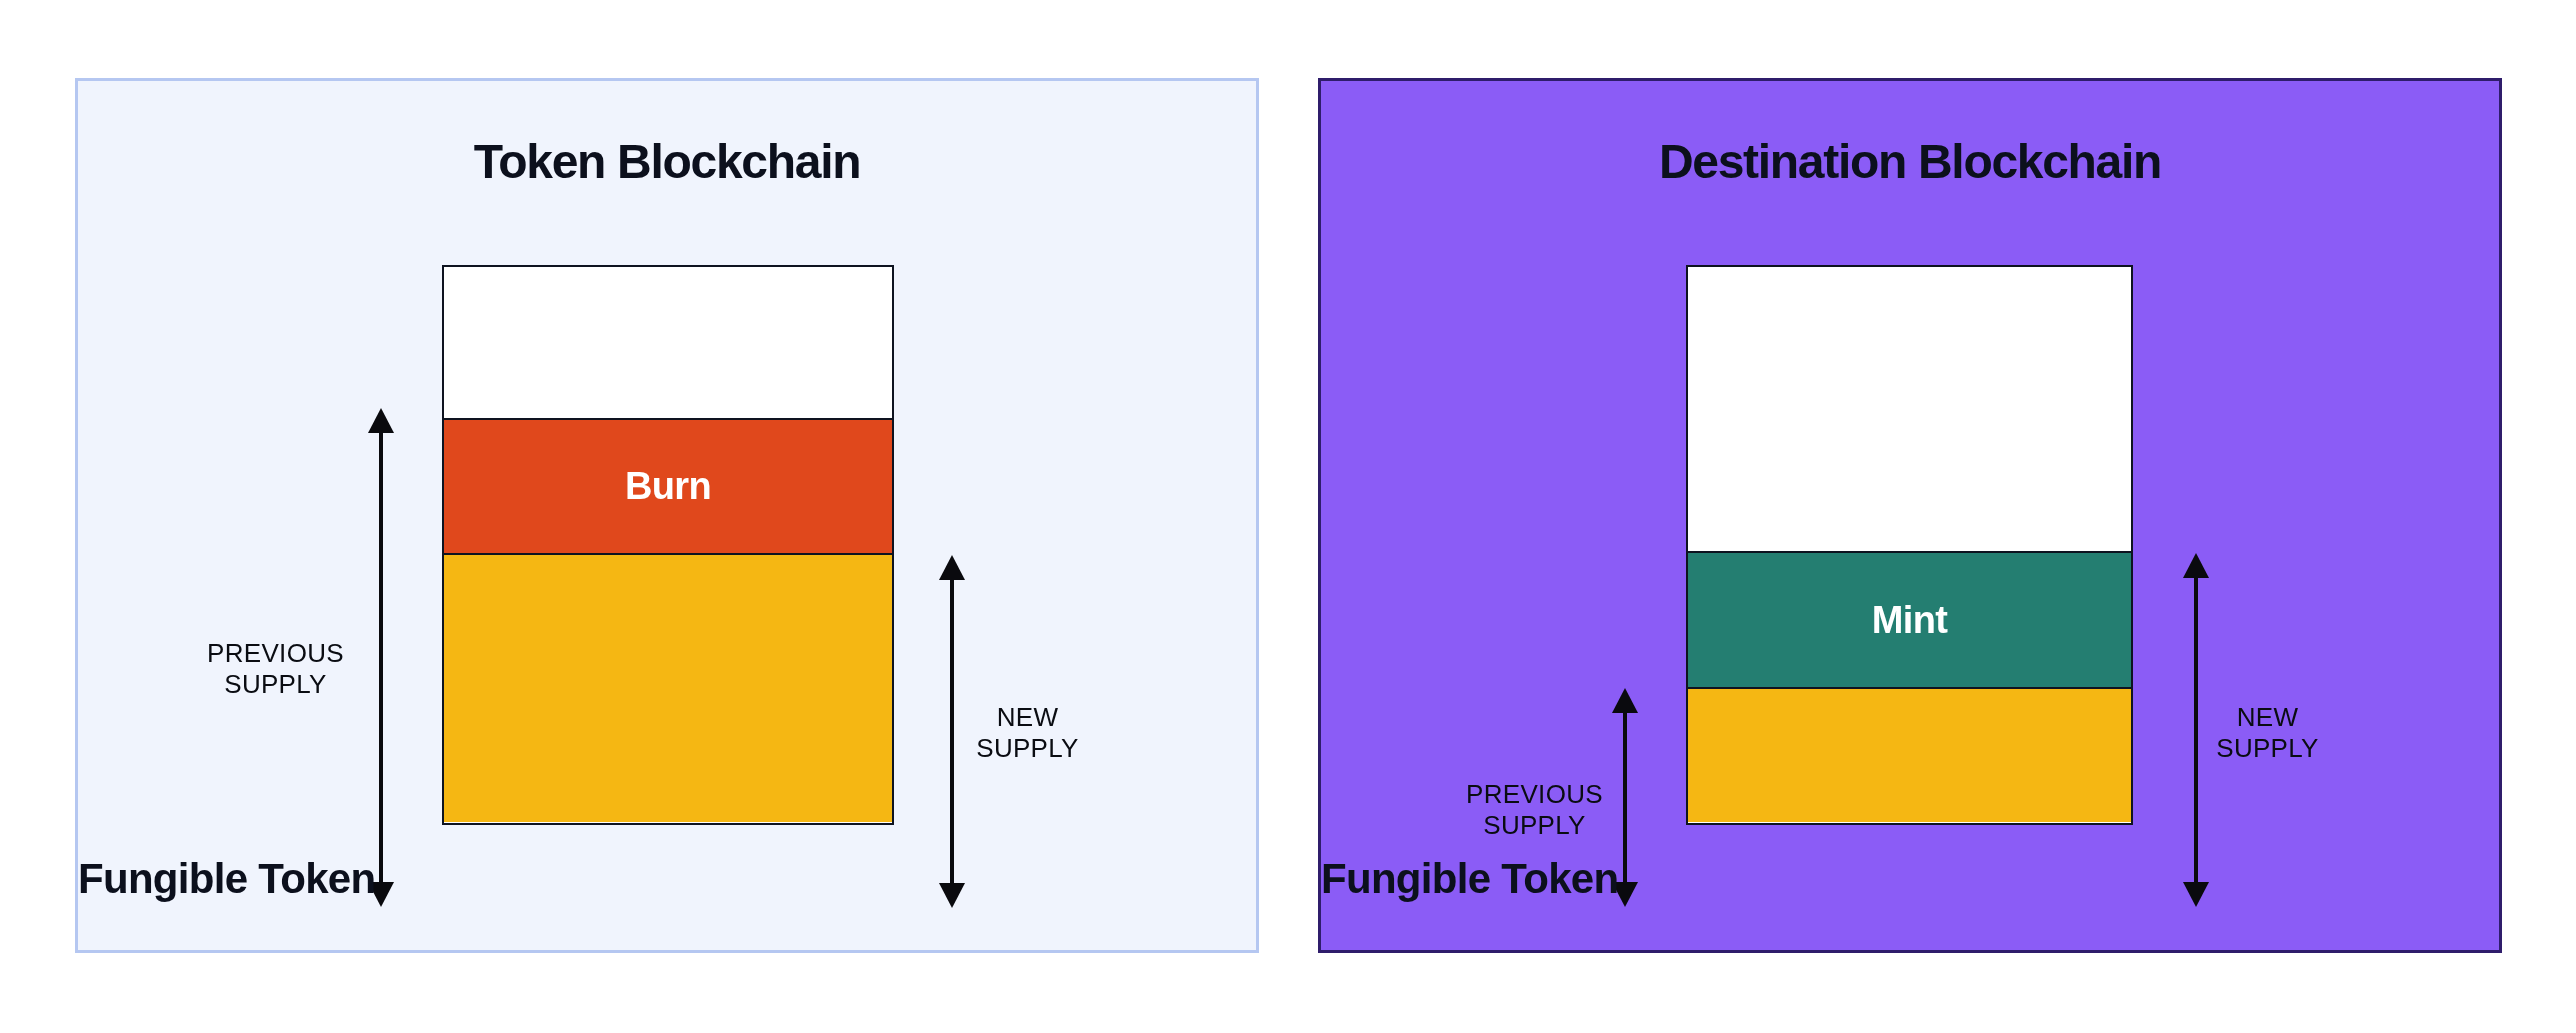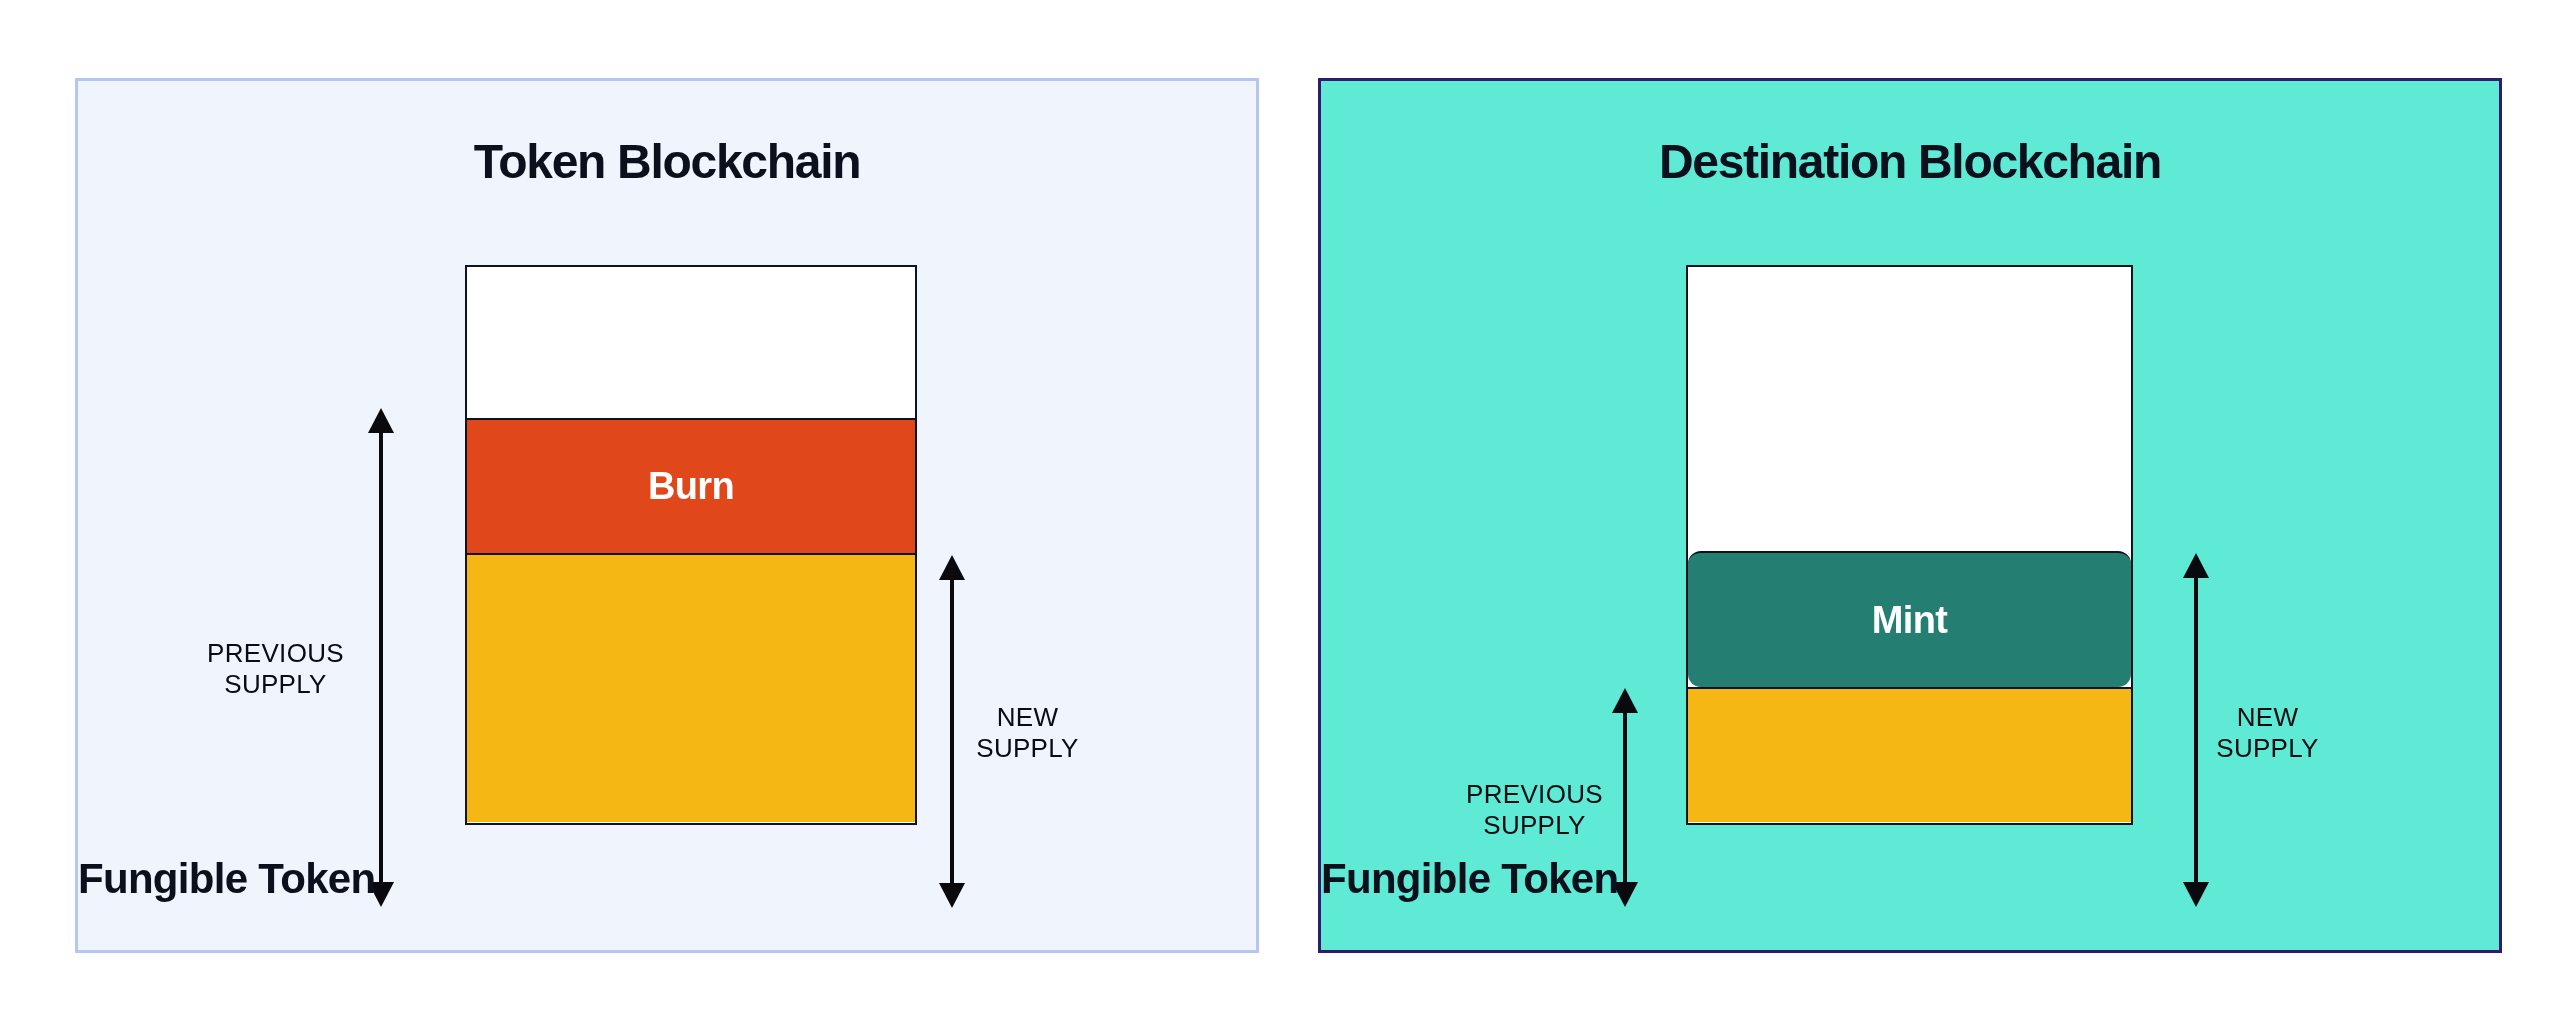--- a/index.html
+++ b/index.html
@@ -12,39 +12,39 @@
   }
 
   
   .panel {
     position: absolute;
     top: 78px;
     width: 1184px; height: 875px;
     border: 3.9px solid transparent;
   }
   .panel-source      { left: 75px;  background: #F0F4FD; border-color: #B5C7F1; }
-  .panel-destination { left: 1318px; background: #5eead4; border-color: #2F1D6B; }
+  .panel-destination { left: 1318px; background: #8b5cf6; border-color: #2F1D6B; }
 
   .panel-title {
     position: absolute; top: 53px; left: 0;
     width: 100%;
     text-align: center;
     font-size: 48px; font-weight: 700;
     letter-spacing: -1.3px;
     color: #0C101D;
   }
 
   
   .bar {
     position: absolute;
     top: 184px;
     border: 2.6px solid #0E1320;
     background: #ffffff;
   }
-  .bar-source      { left: 364px; width: 452px; height: 560px; margin-left: 23px; }
+  .bar-source      { left: 364px; width: 452px; height: 560px; }
   .bar-destination { left: 365px; width: 447px; height: 560px; }
 
   .sec {
     width: 100%;
     display: flex; align-items: center; justify-content: center;
   }
   .sec + .sec { border-top: 2.6px solid #0E1320; }
   .sec-label {
     font-size: 38px; font-weight: 700;
     color: #FFFFFF;
@@ -118,21 +118,21 @@
   </div>
 
   <div class="token-label">Fungible Token</div>
 </section>
 
 <section class="panel panel-destination">
   <h2 class="panel-title">Destination Blockchain</h2>
 
   <div class="bar bar-destination">
     <div class="sec" style="height: 284px; background: rgb(255, 255, 255);"></div>
-    <div class="sec" style="height: 136px; background: rgb(36, 126, 113); border-radius: 13px;">
+    <div class="sec" style="height: 136px; background: rgb(36, 126, 113);">
       <span class="sec-label">Mint</span>
     </div>
     <div class="sec" style="height: 135px; background: rgb(245, 183, 19);"></div>
   </div>
 
   <div class="v-arrow" style="left:304px; top:607px; height:219px">
     <span class="ah up"></span>
     <span class="shaft"></span>
     <span class="ah down"></span>
   </div>

